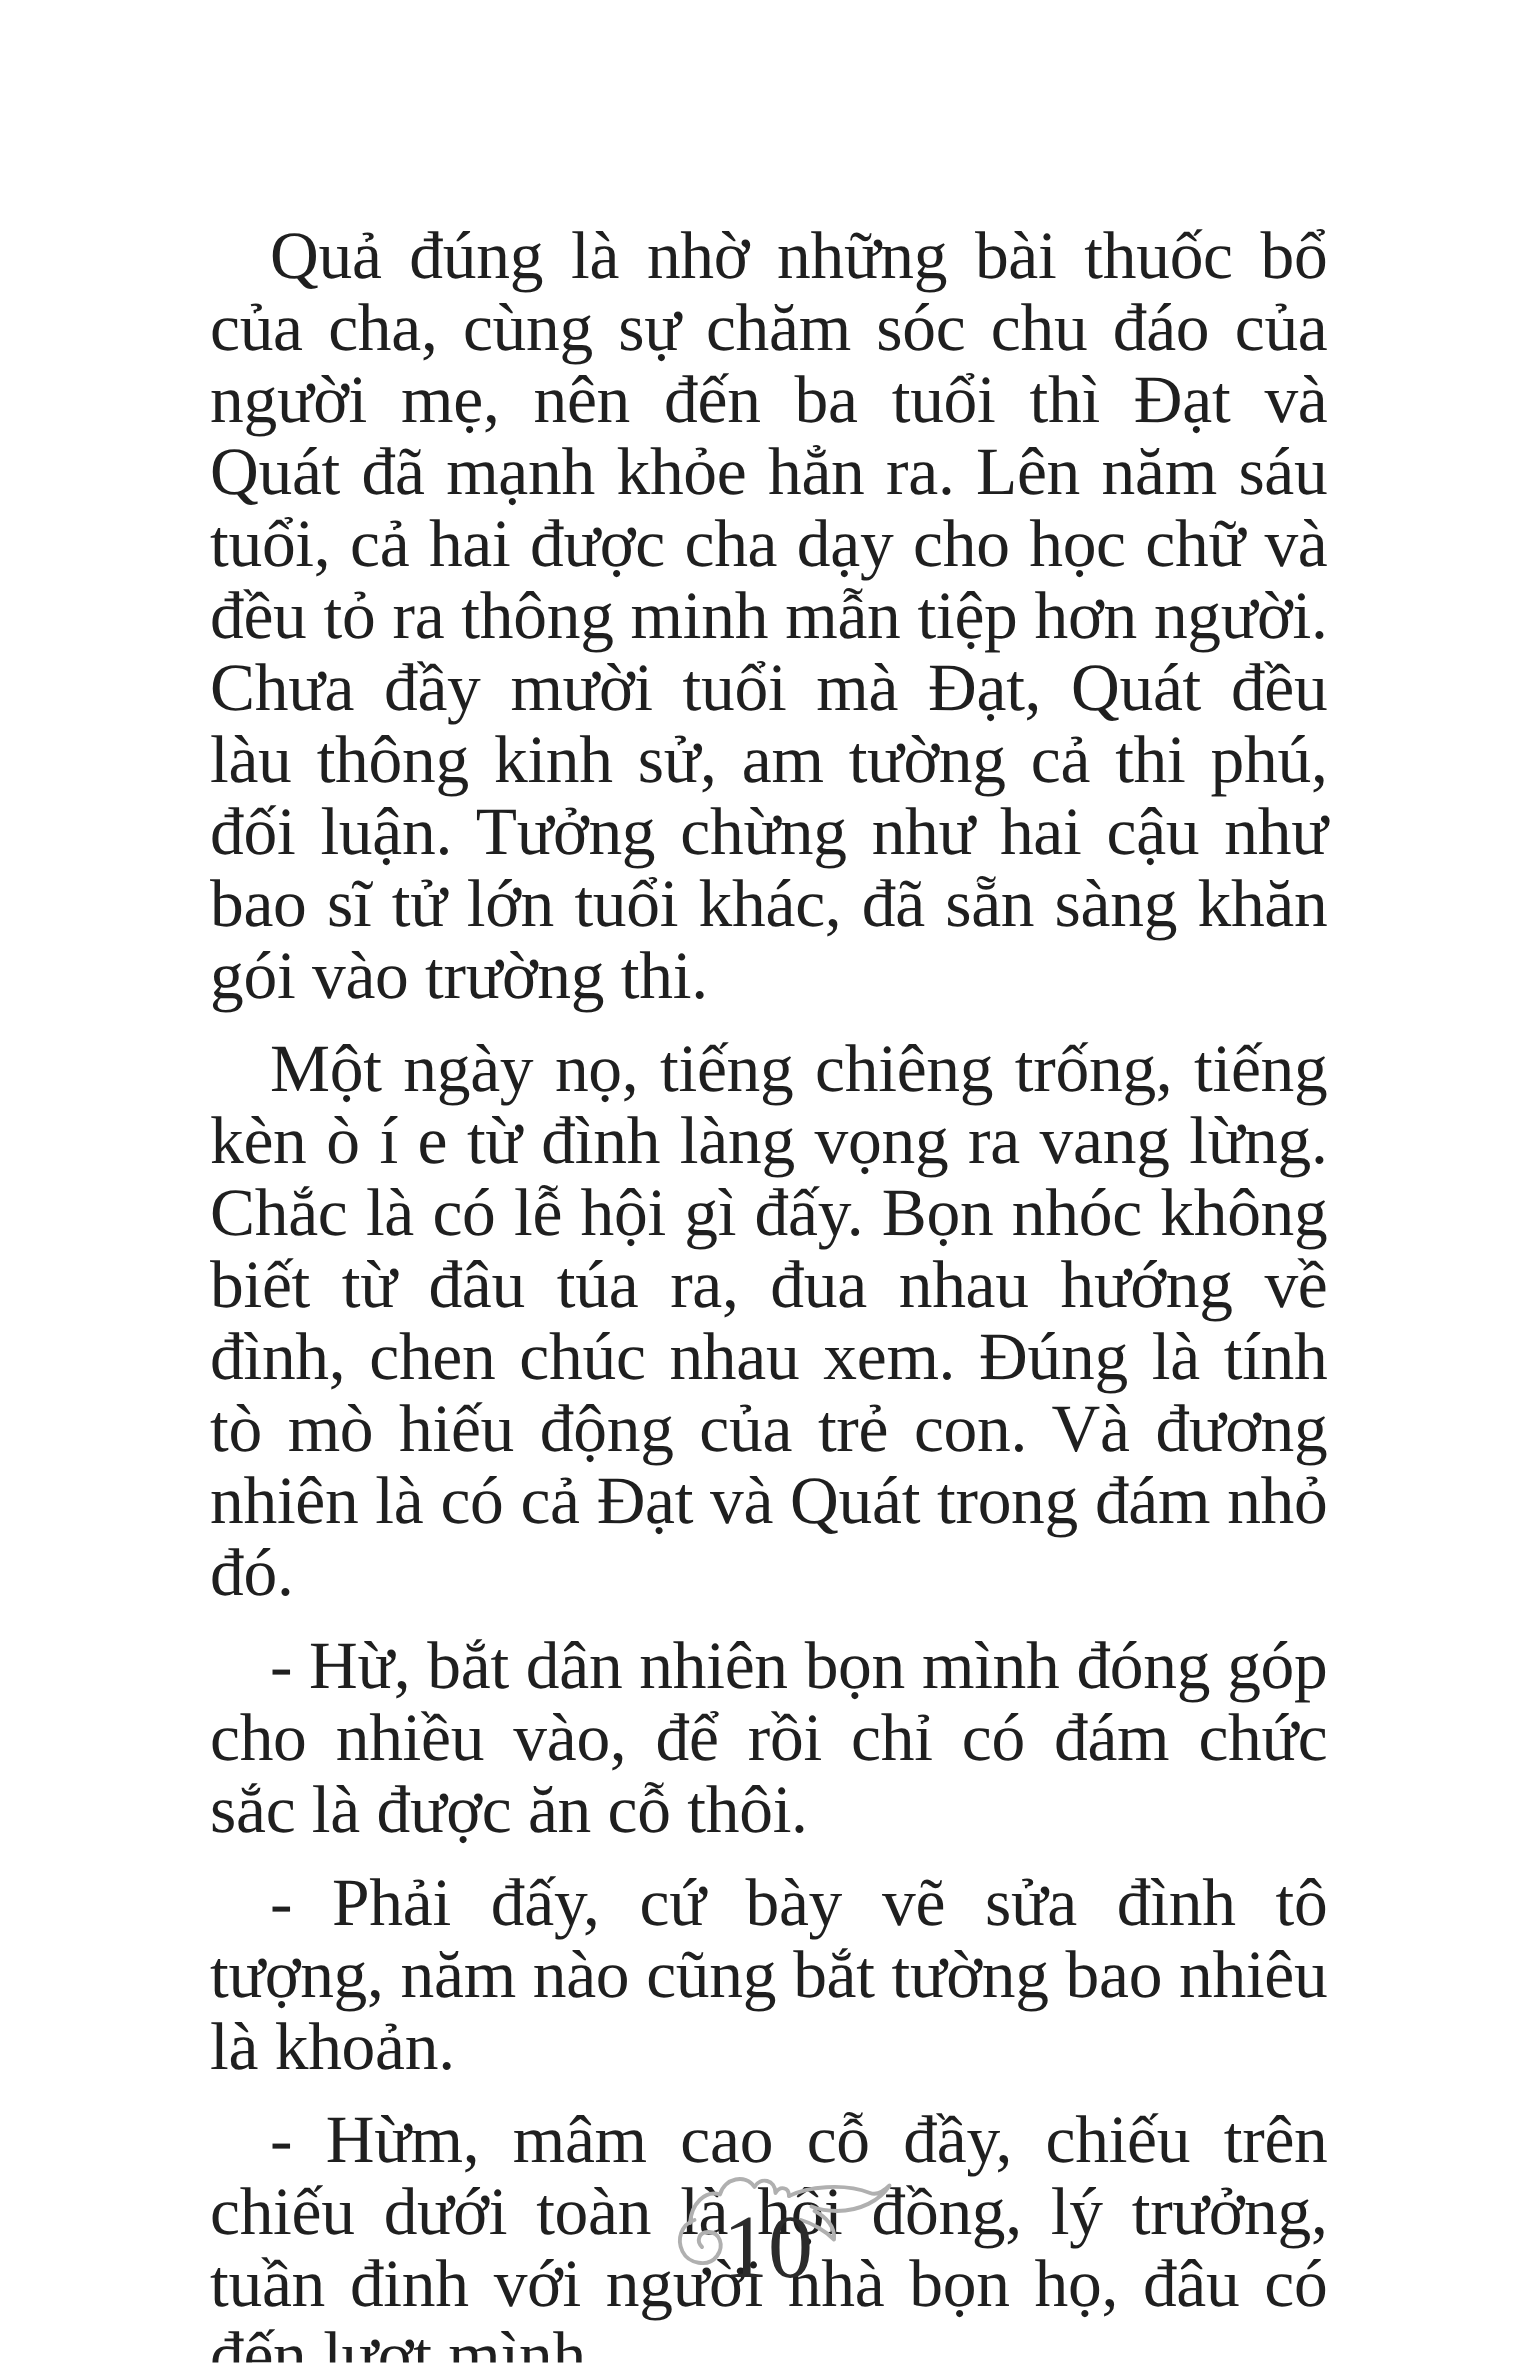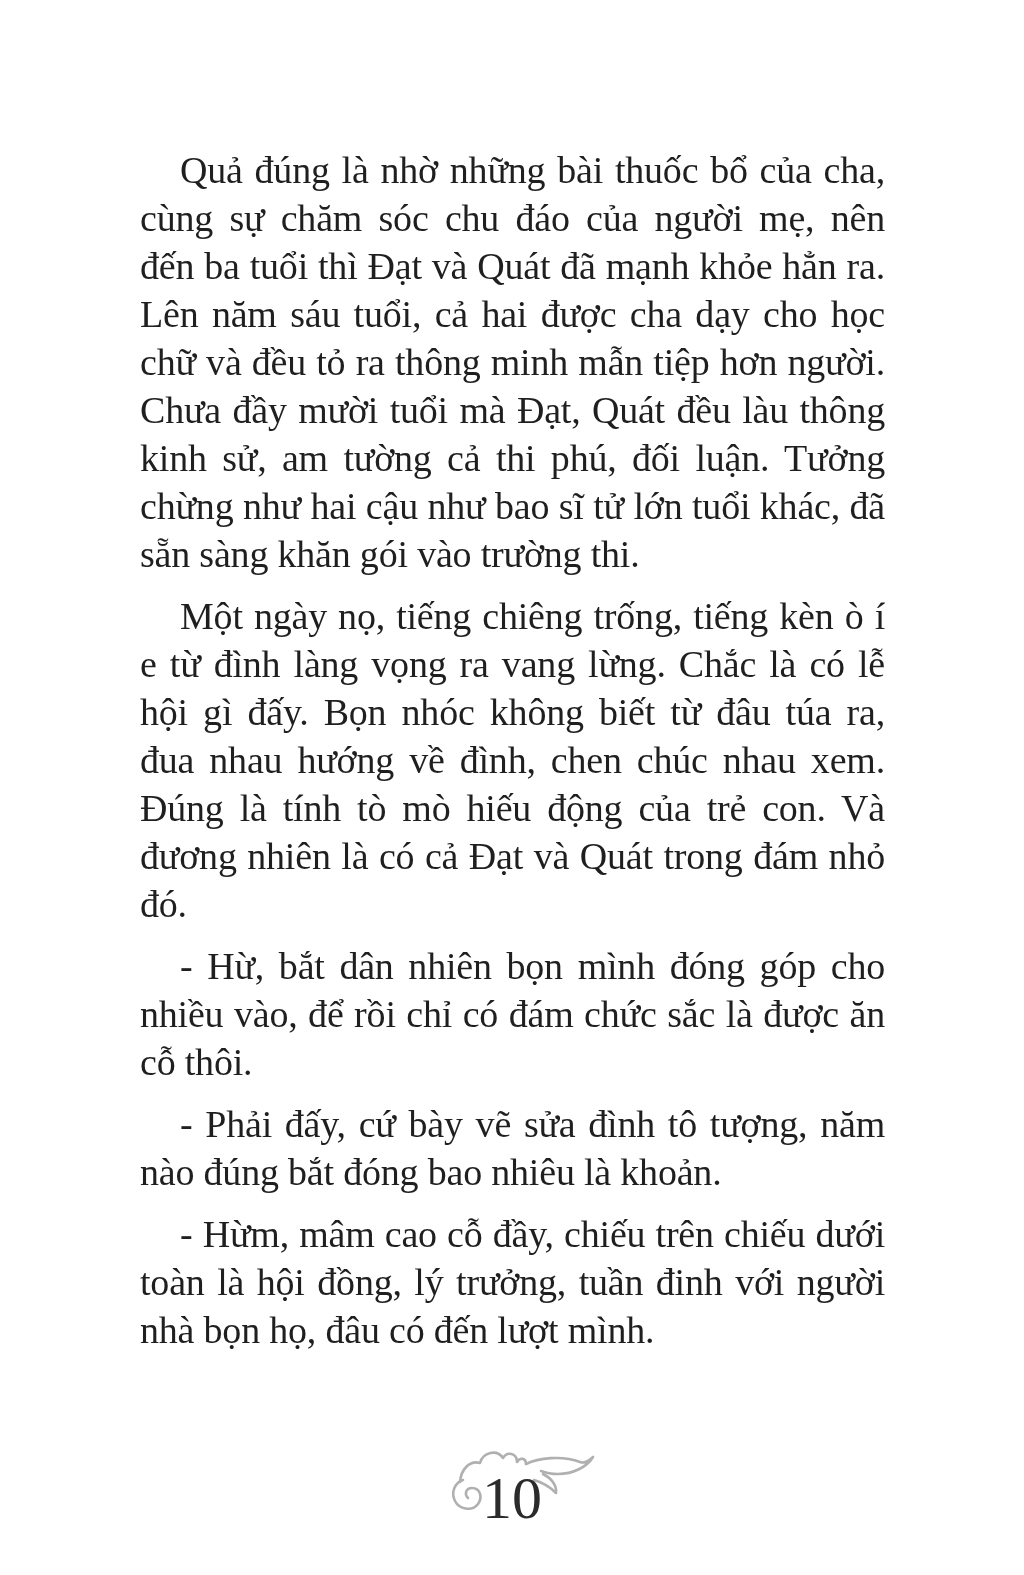--- a/index.html
+++ b/index.html
@@ -23,21 +23,21 @@
     overflow: hidden;
   }
   .text-block {
     position: absolute;
     left: 140px;
     right: 139px;
     top: 146px;
   }
   .para {
     margin: 0 0 14px 0;
-    font-size: 38px;
+    font-size: 45px;
     line-height: 48px;
     color: var(--text);
     text-align: justify;
     text-indent: 40px;
     letter-spacing: -0.2px;
   }
   .page-footer {
     position: absolute;
     left: 440px;
     top: 1436px;
@@ -73,21 +73,21 @@
 </style>
 </head>
 <body>
 
 <div class="book-page">
 
   <main class="text-block">
     <p class="para">Quả đúng là nhờ những bài thuốc bổ của cha, cùng sự chăm sóc chu đáo của người mẹ, nên đến ba tuổi thì Đạt và Quát đã mạnh khỏe hẳn ra. Lên năm sáu tuổi, cả hai được cha dạy cho học chữ và đều tỏ ra thông minh mẫn tiệp hơn người. Chưa đầy mười tuổi mà Đạt, Quát đều làu thông kinh sử, am tường cả thi phú, đối luận. Tưởng chừng như hai cậu như bao sĩ tử lớn tuổi khác, đã sẵn sàng khăn gói vào trường thi.</p>
     <p class="para">Một ngày nọ, tiếng chiêng trống, tiếng kèn ò í e từ đình làng vọng ra vang lừng. Chắc là có lễ hội gì đấy. Bọn nhóc không biết từ đâu túa ra, đua nhau hướng về đình, chen chúc nhau xem. Đúng là tính tò mò hiếu động của trẻ con. Và đương nhiên là có cả Đạt và Quát trong đám nhỏ đó.</p>
     <p class="para">- Hừ, bắt dân nhiên bọn mình đóng góp cho nhiều vào, để rồi chỉ có đám chức sắc là được ăn cỗ thôi.</p>
-    <p class="para">- Phải đấy, cứ bày vẽ sửa đình tô tượng, năm nào đúng bắt đóng bao nhiêu là khoản.</p>
+    <p class="para">- Phải đấy, cứ bày vẽ sửa đình tô tượng, năm nào cũng bắt tường bao nhiêu là khoản.</p>
     <p class="para">- Hừm, mâm cao cỗ đầy, chiếu trên chiếu dưới toàn là hội đồng, lý trưởng, tuần đinh với người nhà bọn họ, đâu có đến lượt mình.</p>
   </main>
 
   <footer class="page-footer">
     <span class="flourish">
       <svg viewBox="0 0 160 92" xmlns="http://www.w3.org/2000/svg" aria-hidden="true">
 
         <path d="M 23 44 C 14 47, 11 57, 15 65 C 19 73, 32 76, 38 68 C 43 61, 40 52, 32 52 C 26 52, 24 58, 28 62"></path>
 
         <path d="M 20 46 C 21 33, 30 24, 40 27 C 43 16, 57 13, 63 22 C 67 15, 77 17, 77 26 C 80 21, 86 22, 86 28"></path>

